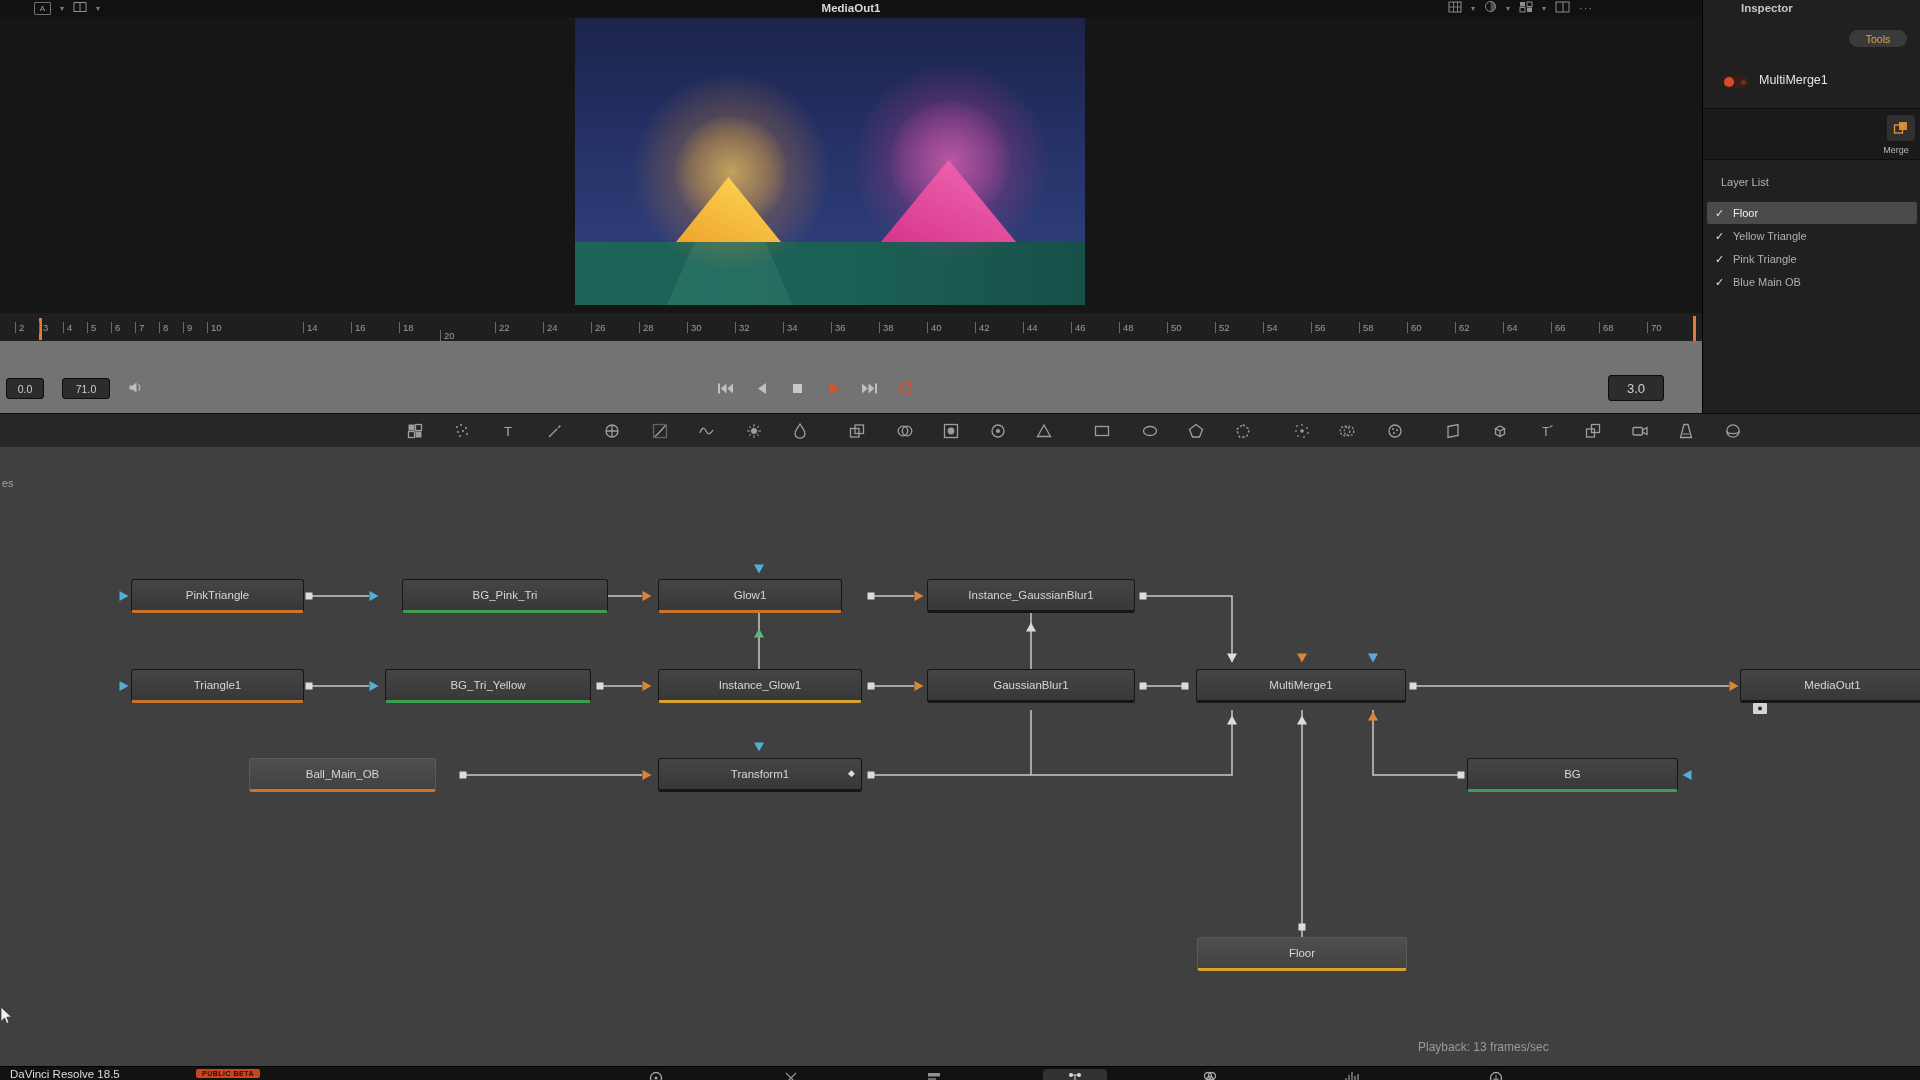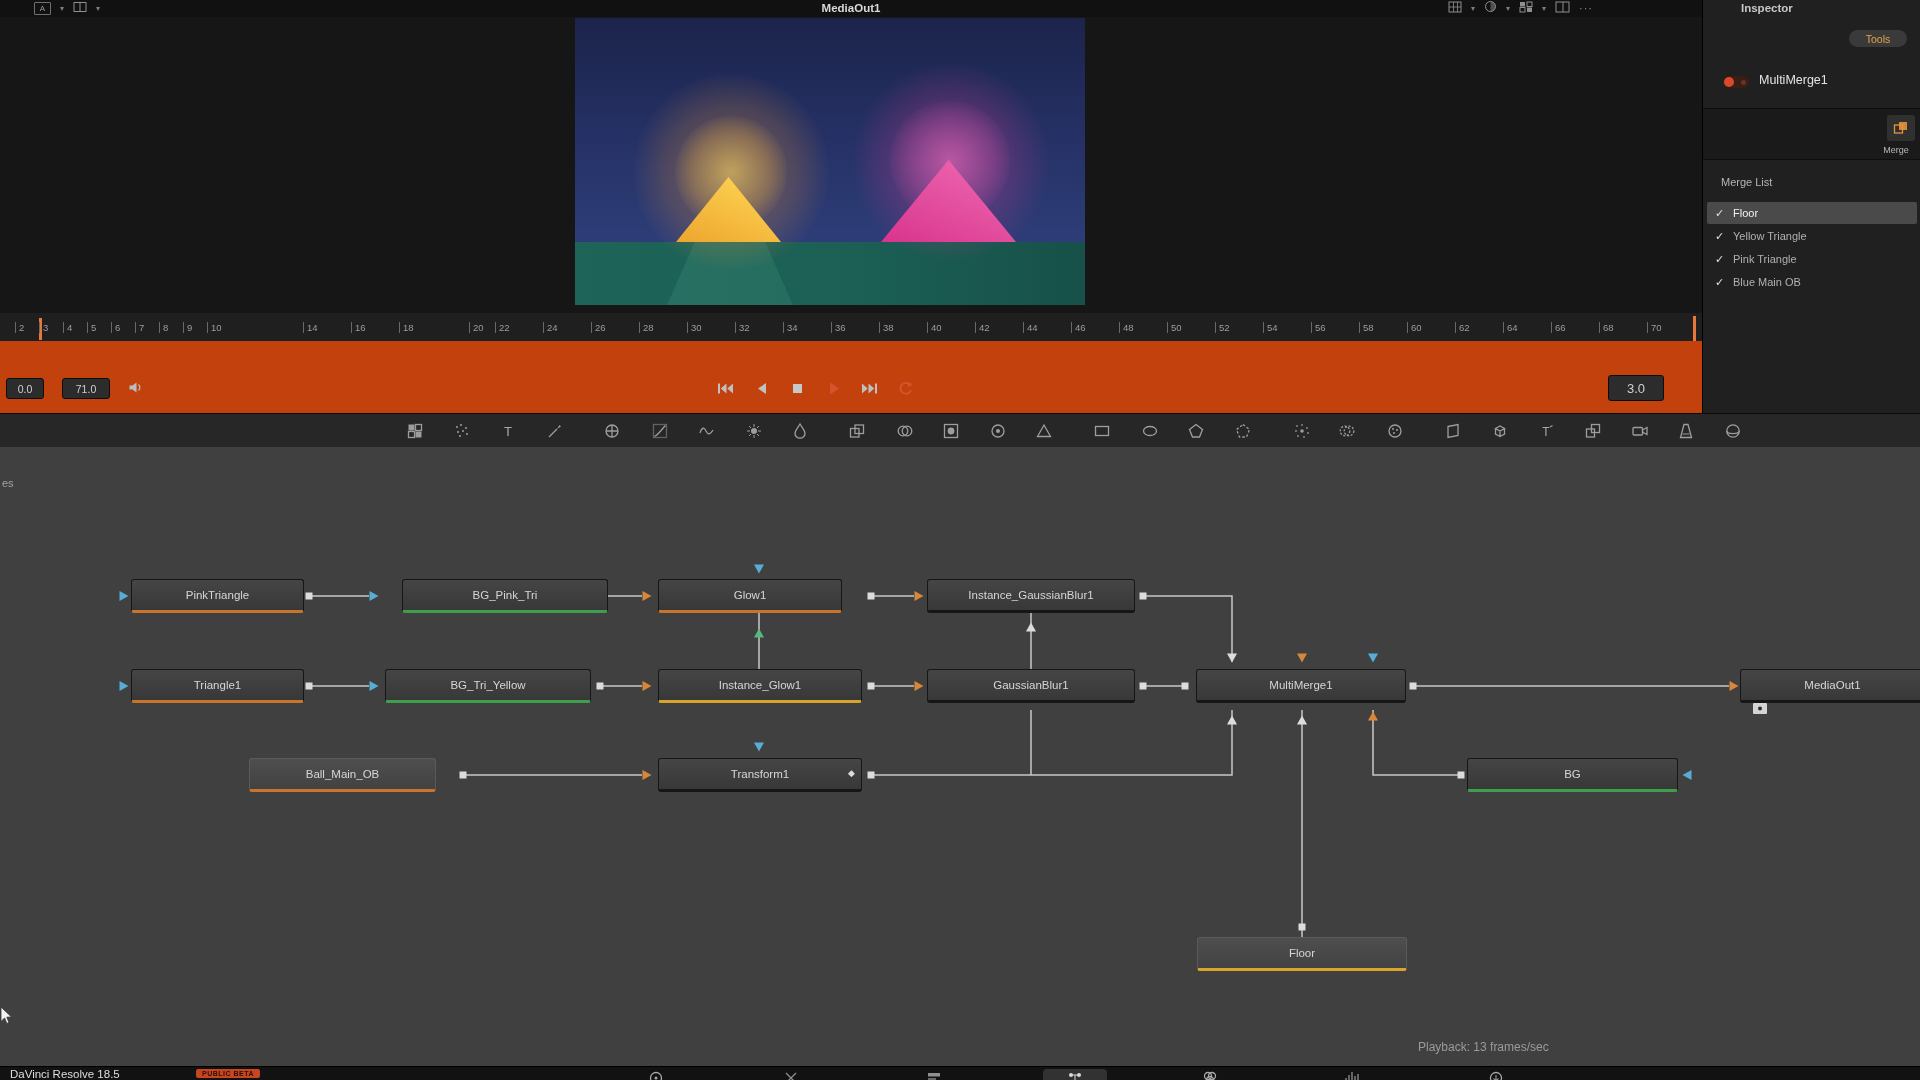--- a/index.html
+++ b/index.html
@@ -20,21 +20,21 @@
   #viewer-image{position:absolute;left:575px;top:1px;width:510px;height:287px;overflow:hidden;background:#20294f}
   #viewer-image .layer{position:absolute}
 
   
   #ruler{position:absolute;left:0;top:316px;width:1702px;height:25px;border-bottom:1px solid #4a4a4a;background:#1f1f1f}
   .tick{position:absolute;top:6px;height:11px;line-height:11px;border-left:1px solid #696969;padding-left:3px;font-size:9.5px;color:#9c9c9c}
   #playhead{position:absolute;top:2px;width:2.5px;height:22px;background:#e5793a}
   #range-end-marker{position:absolute;left:1693px;top:0;width:3px;height:25px;background:#e5793a}
 
   
-  #transport-row{position:absolute;left:0;top:341px;width:1702px;height:72px;background:#c2410c}
+  #transport-row{position:absolute;left:0;top:341px;width:1702px;height:72px;background:#737373}
   .valbox{position:absolute;background:#2c2c2c;border:1px solid #0d0d0d;border-radius:3px;color:#cfcfcf;
           display:flex;align-items:center;justify-content:center;font-size:10.5px}
   #transport-buttons{position:absolute;left:713px;top:36px;display:flex;gap:12px;align-items:center}
   .tbtn{width:24px;height:22px;display:flex;align-items:center;justify-content:center;cursor:pointer}
 
   
   #inspector{position:absolute;left:1702px;top:0;width:218px;height:413px;background:#202020;border-left:1px solid #000;overflow:hidden}
   #inspector-title{position:absolute;left:38px;top:2px;font-size:11.5px;font-weight:bold;color:#c6c6c6}
   #tools-tab{position:absolute;left:146px;top:30px;width:58px;height:17px;background:#3a3a3a;border-radius:9px;
              display:flex;align-items:center;justify-content:center;font-size:10.5px;color:#e6a144}
@@ -153,21 +153,21 @@
     <div class="tick" style="left: 87px;">5</div>
     <div class="tick" style="left: 111px;">6</div>
     <div class="tick" style="left: 135px;">7</div>
     <div class="tick" style="left: 159px;">8</div>
     <div class="tick" style="left: 183px;">9</div>
     <div class="tick" style="left: 207px;">10</div>
     <div class="tick" style="left: 255px; margin-top: 32px;">12</div>
     <div class="tick" style="left: 303px;">14</div>
     <div class="tick" style="left: 351px;">16</div>
     <div class="tick" style="left: 399px;">18</div>
-    <div class="tick" style="left: 469px;">20</div>
+    <div class="tick" style="left: 440px; margin-top: 8px;">20</div>
     <div class="tick" style="left: 495px;">22</div>
     <div class="tick" style="left: 543px;">24</div>
     <div class="tick" style="left: 591px;">26</div>
     <div class="tick" style="left: 639px;">28</div>
     <div class="tick" style="left: 687px;">30</div>
     <div class="tick" style="left: 735px;">32</div>
     <div class="tick" style="left: 783px;">34</div>
     <div class="tick" style="left: 831px;">36</div>
     <div class="tick" style="left: 879px;">38</div>
     <div class="tick" style="left: 927px;">40</div>
@@ -247,21 +247,21 @@
   <div id="active-node-name">MultiMerge1</div>
   <div id="insp-tabstrip">
     <div id="merge-tab">
       <svg width="18" height="18" viewBox="0 0 18 18">
         <rect x="2.5" y="6" width="8" height="8" fill="none" stroke="#e8923c" stroke-width="1.3"></rect>
         <rect x="7" y="3" width="8" height="8" fill="#e8923c" opacity="0.9"></rect>
       </svg>
     </div>
     <div id="merge-tab-label">Merge</div>
   </div>
-  <div id="layer-list-title">Merge List</div>
+  <div id="layer-list-title">Layer List</div>
   <div id="layer-list">
       <div class="layer-row sel" style="top: 202px;">
         <span class="layer-check">✓</span>
         <span class="layer-name">Floor</span>
       </div>
       <div class="layer-row" style="top: 225px;">
         <span class="layer-check">✓</span>
         <span class="layer-name">Yellow Triangle</span>
       </div>
       <div class="layer-row" style="top: 248px;">

